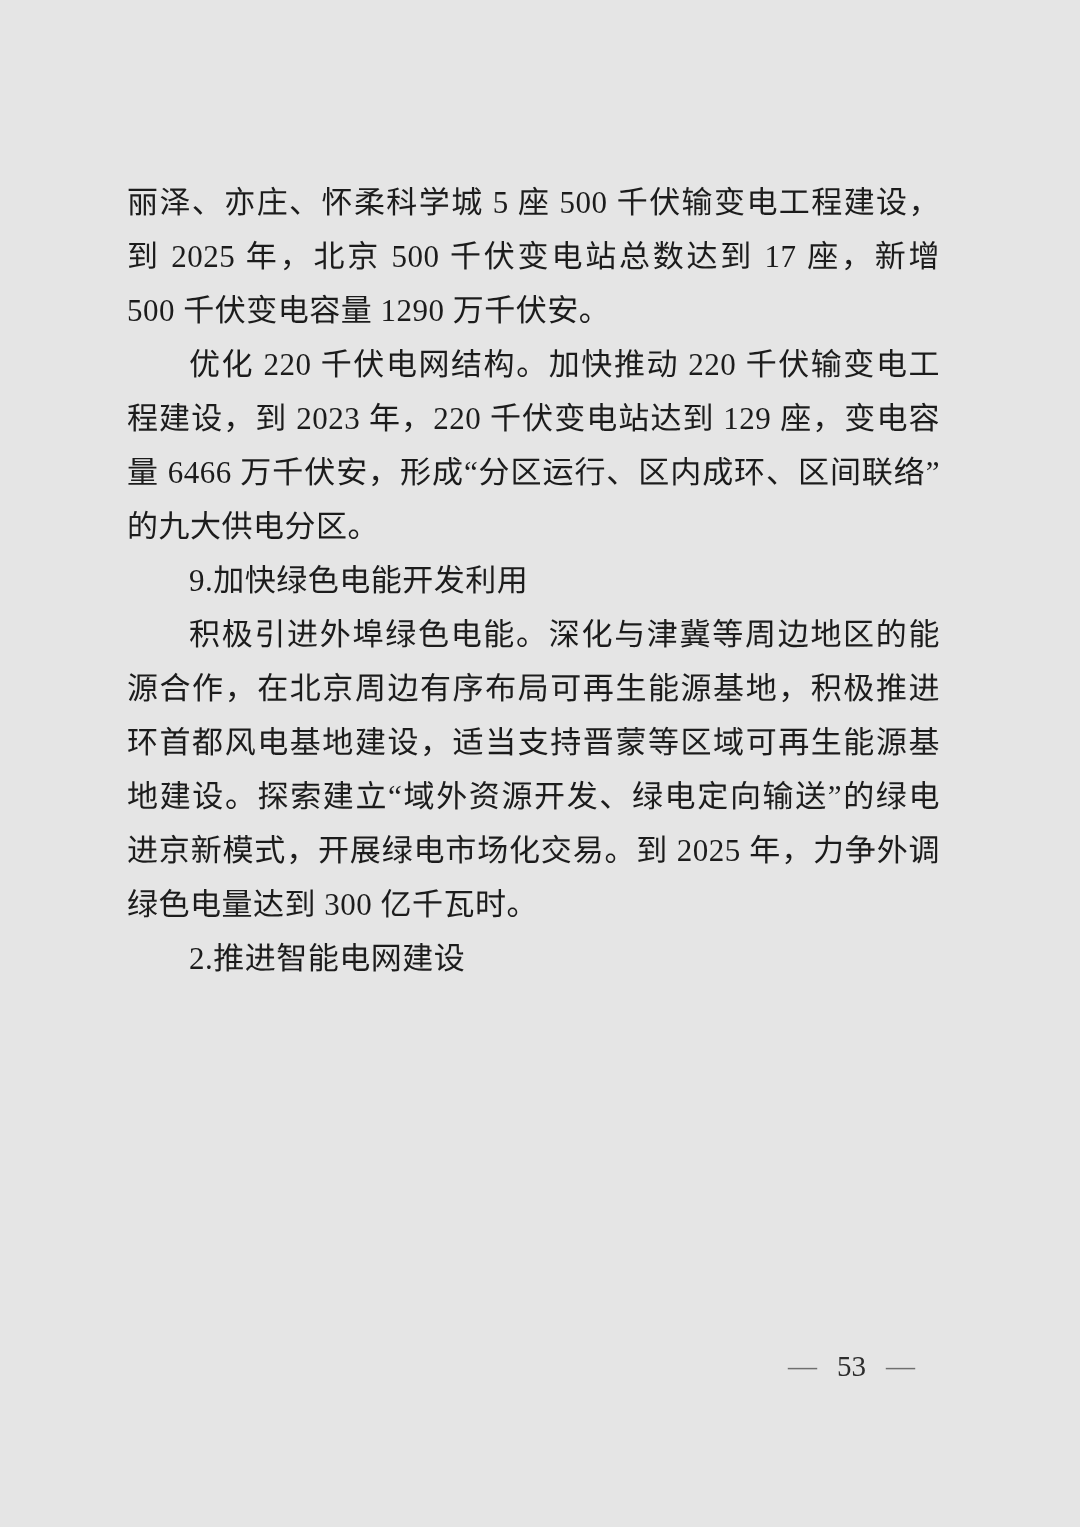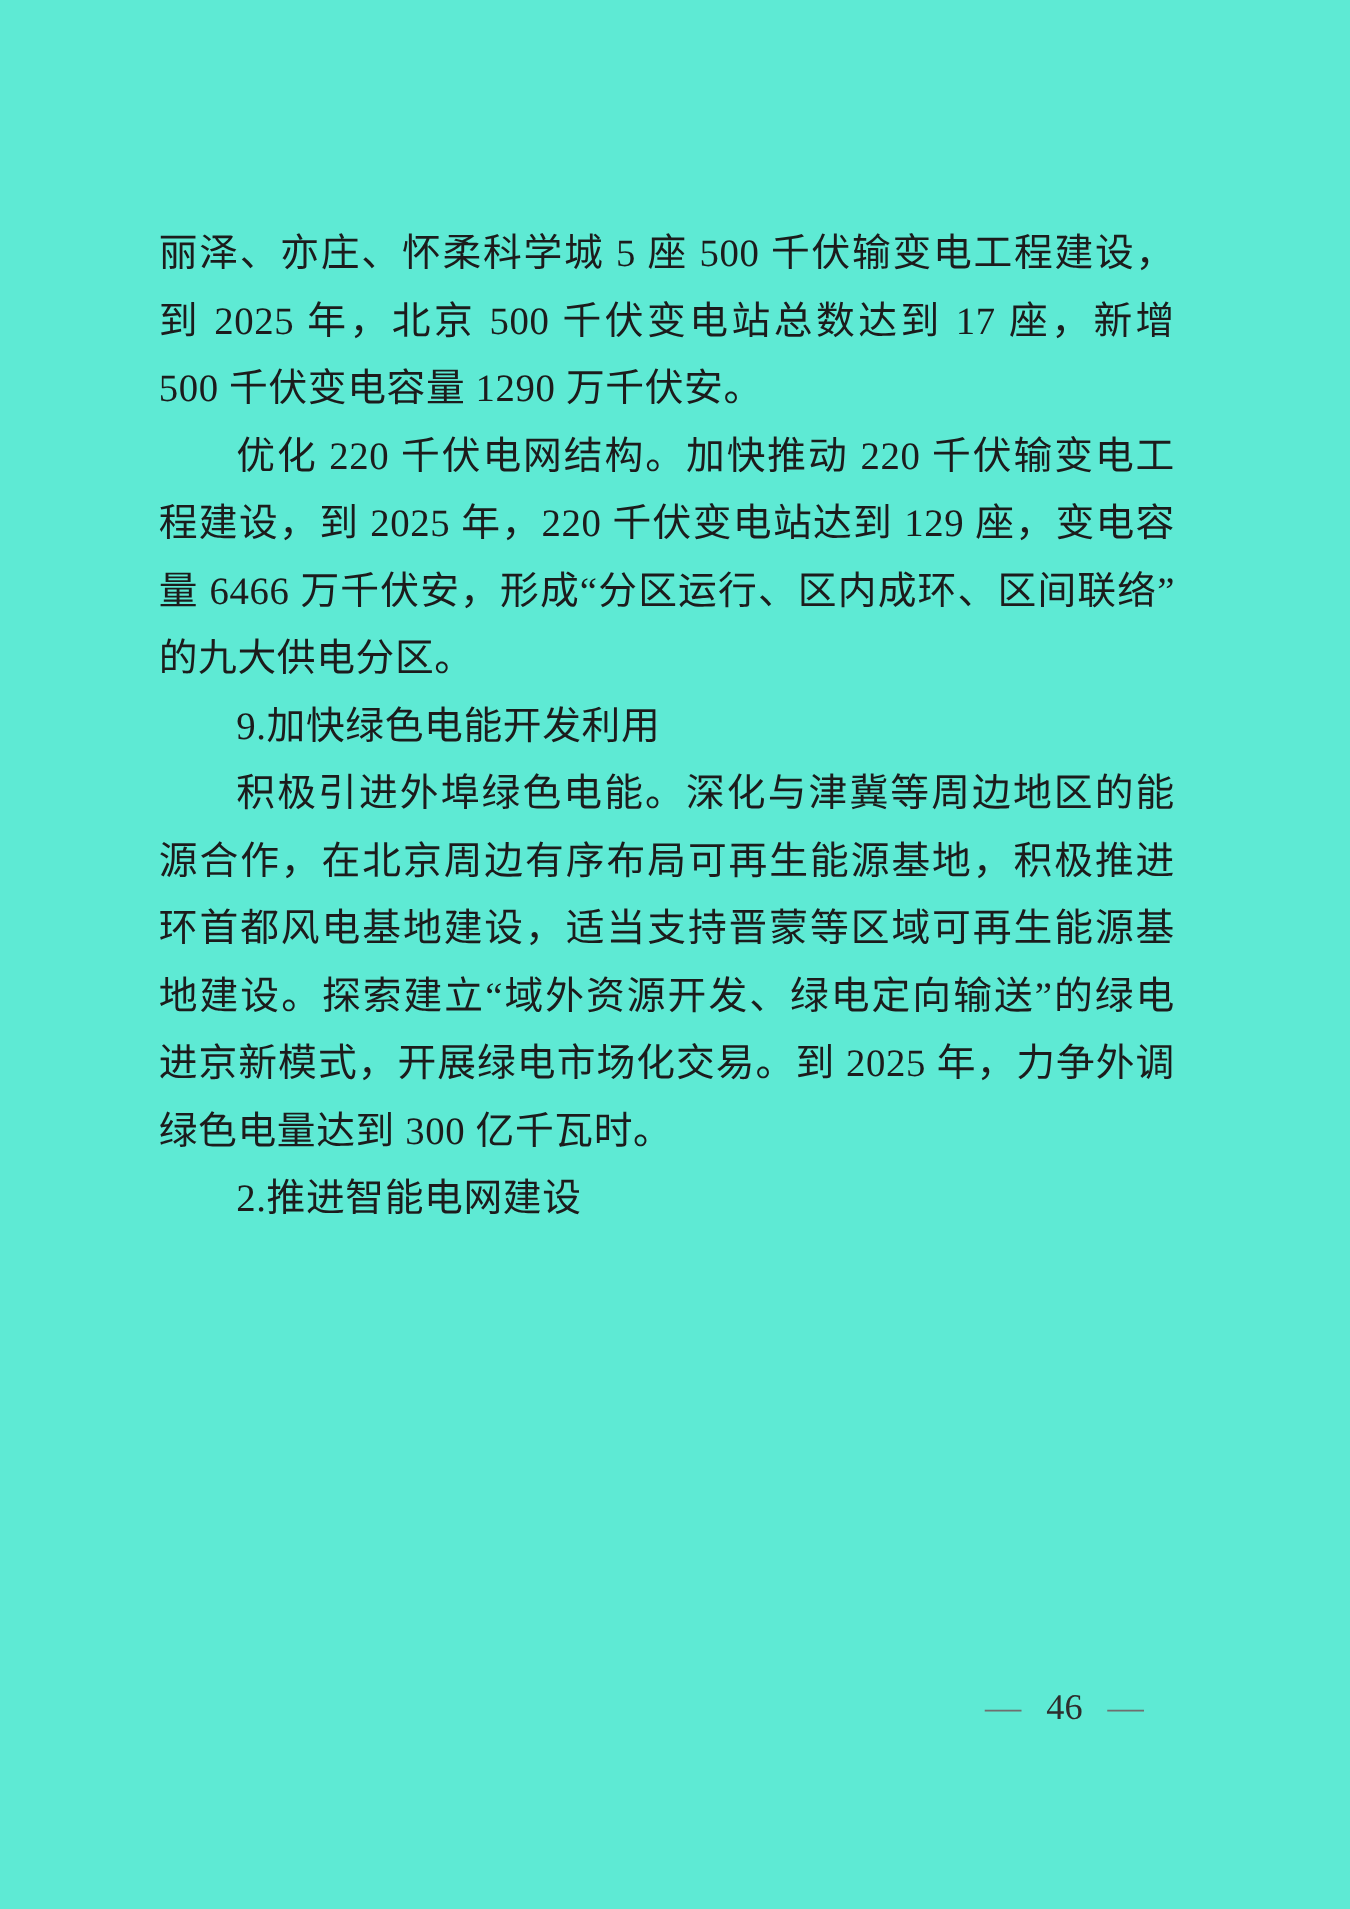--- a/index.html
+++ b/index.html
@@ -10,21 +10,21 @@
     width: 1080px;
     height: 1527px;
     background: #ffffff;
     position: relative;
     overflow: hidden;
     font-family: "Liberation Serif", "DejaVu Serif", serif;
   }
   .page {
     position: absolute;
     inset: 0;
-    background: #5eead4;
+    background: #e5e5e5;
   }
   .doc-text {
     position: absolute;
     left: 127px;
     top: 176px;
     width: 813px;
     font-size: 31px;
     line-height: 54px;
     color: #1c1c1c;
     text-align: justify;
@@ -57,25 +57,25 @@
     color: #2d2d2d;
   }
 </style>
 </head>
 <body>
 
 <div class="page">
 
   <div class="doc-text">
     <p class="para">丽泽、亦庄、怀柔科学城 5 座 500 千伏输变电工程建设，到 2025 年，北京 500 千伏变电站总数达到 17 座，新增 500 千伏变电容量 1290 万千伏安。</p>
-    <p class="para indent">优化 220 千伏电网结构。加快推动 220 千伏输变电工程建设，到 2025 年，220 千伏变电站达到 129 座，变电容量 6466 万千伏安，形成“分区运行、区内成环、区间联络”的九大供电分区。</p>
+    <p class="para indent">优化 220 千伏电网结构。加快推动 220 千伏输变电工程建设，到 2023 年，220 千伏变电站达到 129 座，变电容量 6466 万千伏安，形成“分区运行、区内成环、区间联络”的九大供电分区。</p>
     <p class="para indent">9.加快绿色电能开发利用</p>
     <p class="para indent">积极引进外埠绿色电能。深化与津冀等周边地区的能源合作，在北京周边有序布局可再生能源基地，积极推进环首都风电基地建设，适当支持晋蒙等区域可再生能源基地建设。探索建立“域外资源开发、绿电定向输送”的绿电进京新模式，开展绿电市场化交易。到 2025 年，力争外调绿色电量达到 300 亿千瓦时。</p>
     <p class="para indent">2.推进智能电网建设</p>
   </div>
 
   <div class="page-footer">
     <span class="dash">—</span>
-    <span class="num">46</span>
+    <span class="num">53</span>
     <span class="dash">—</span>
   </div>
 
 </div>
 
 </body></html>

